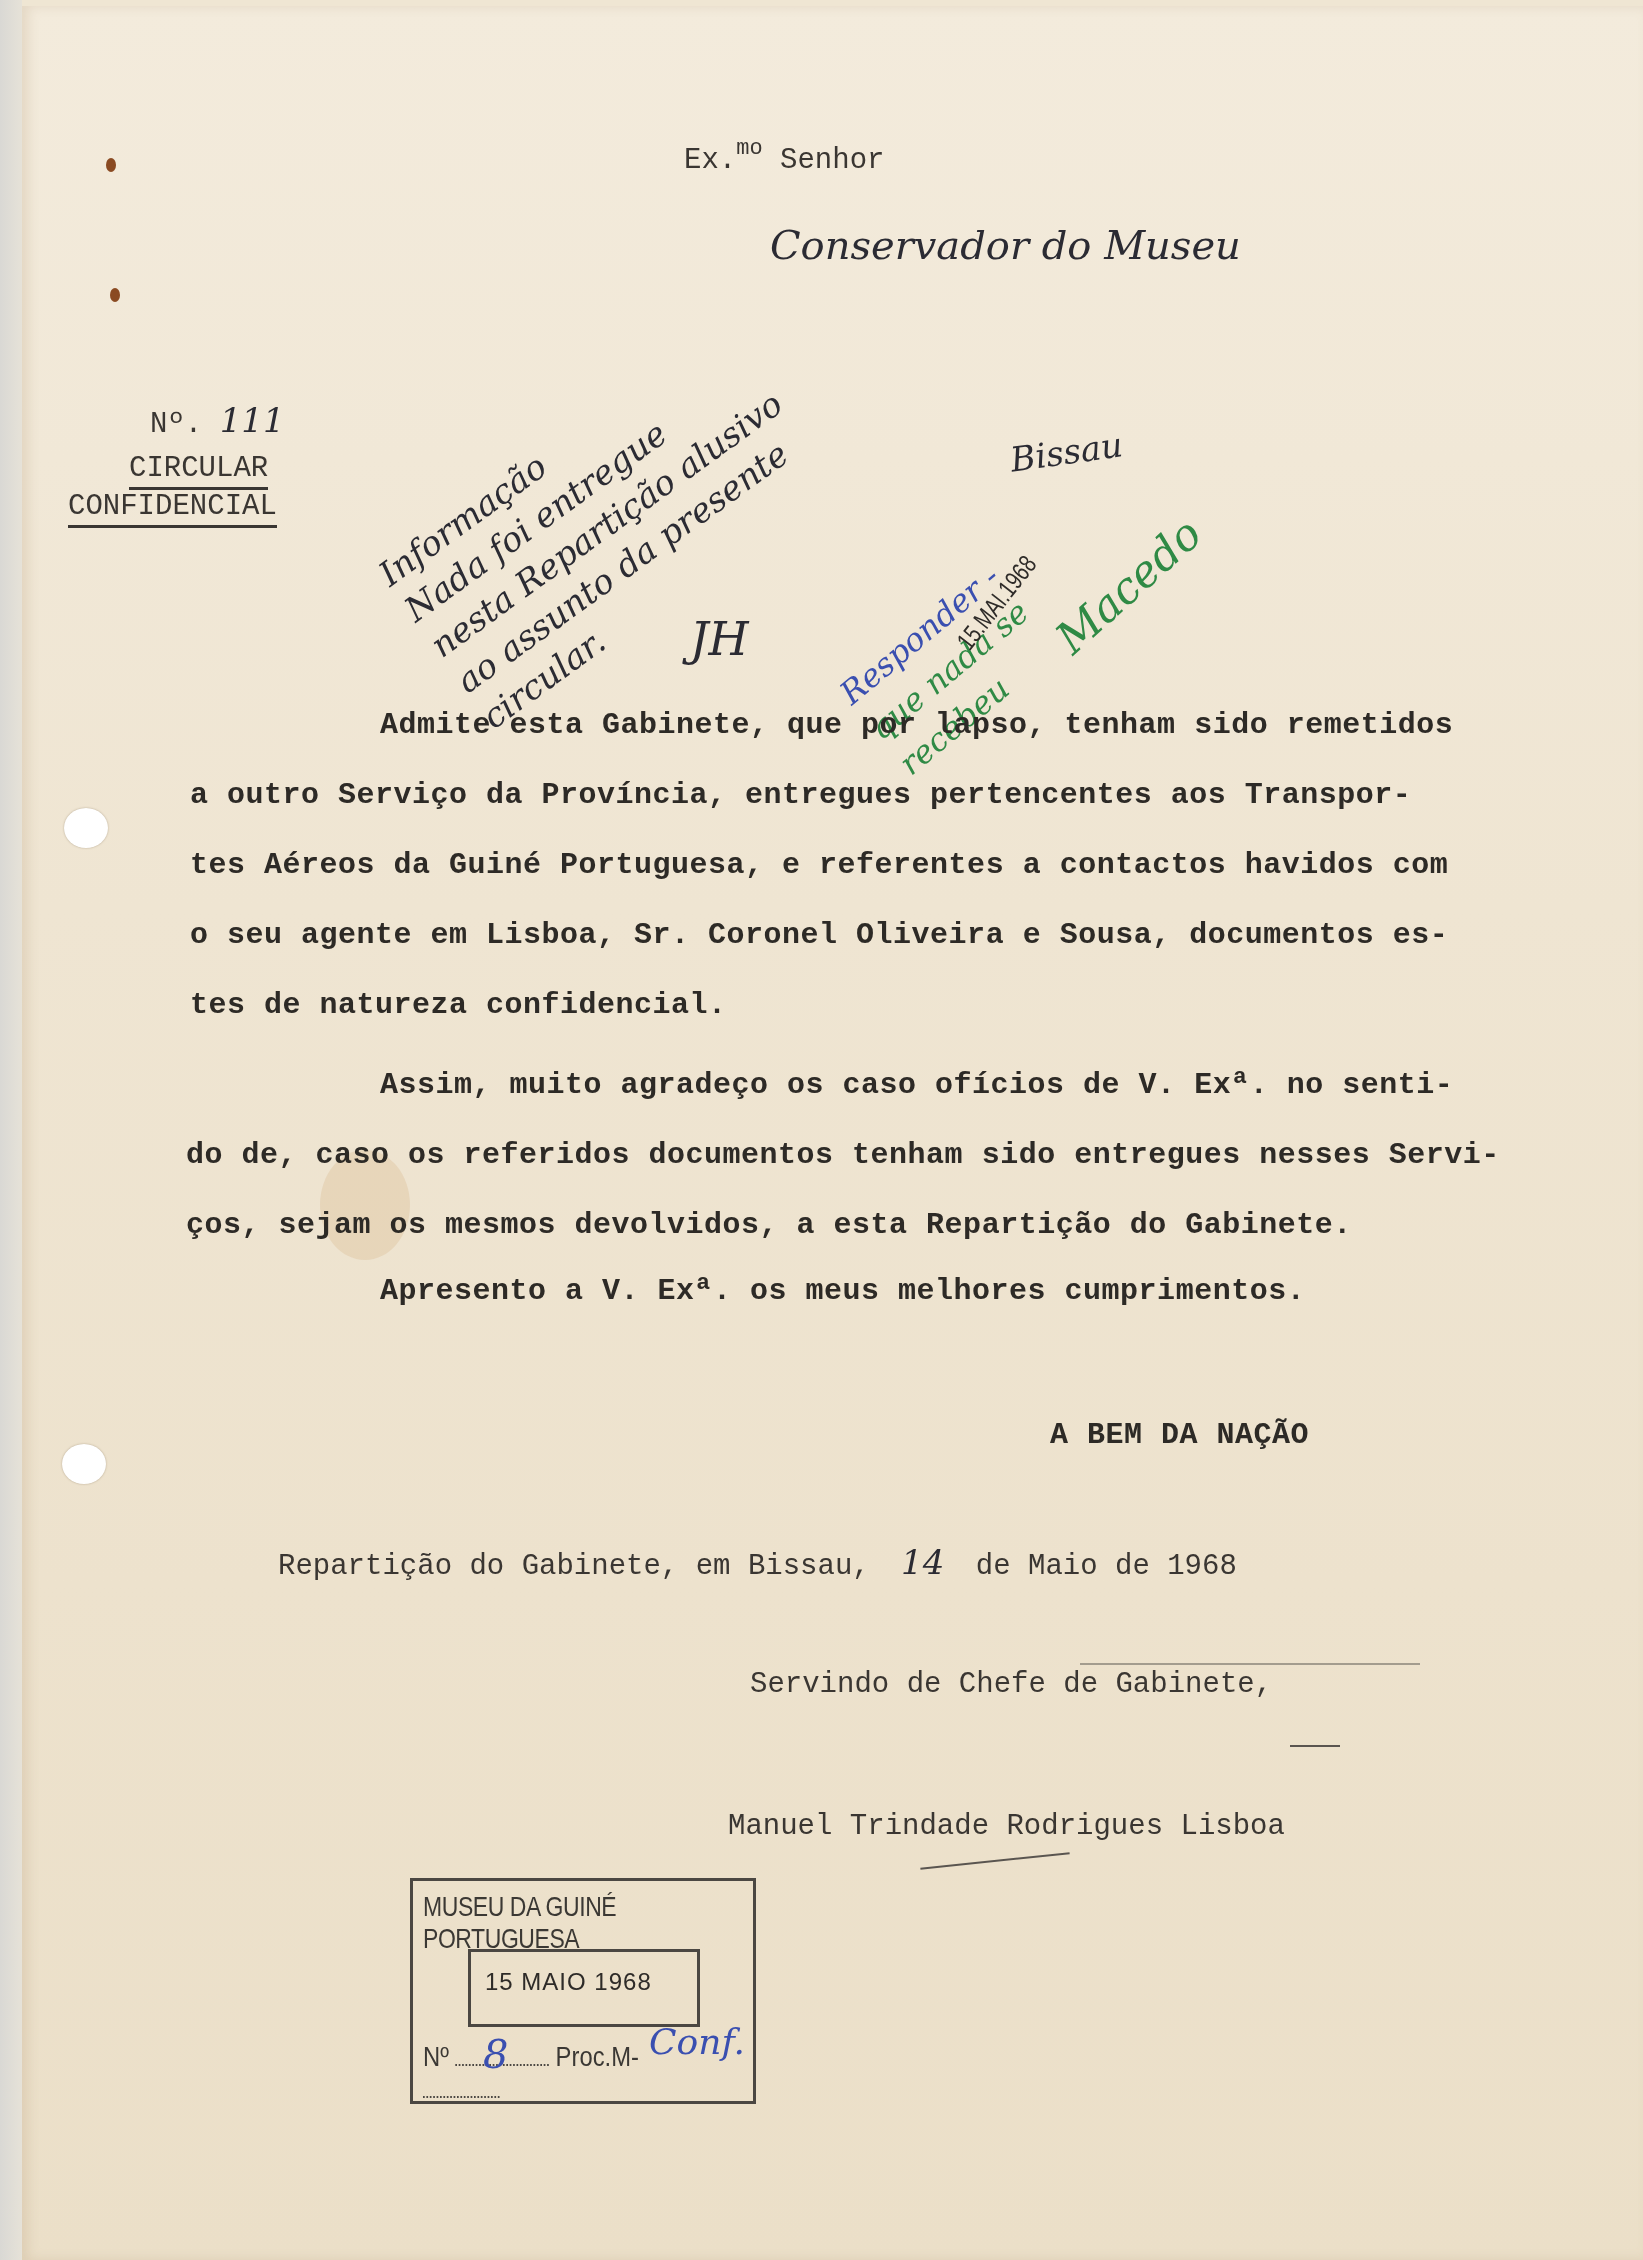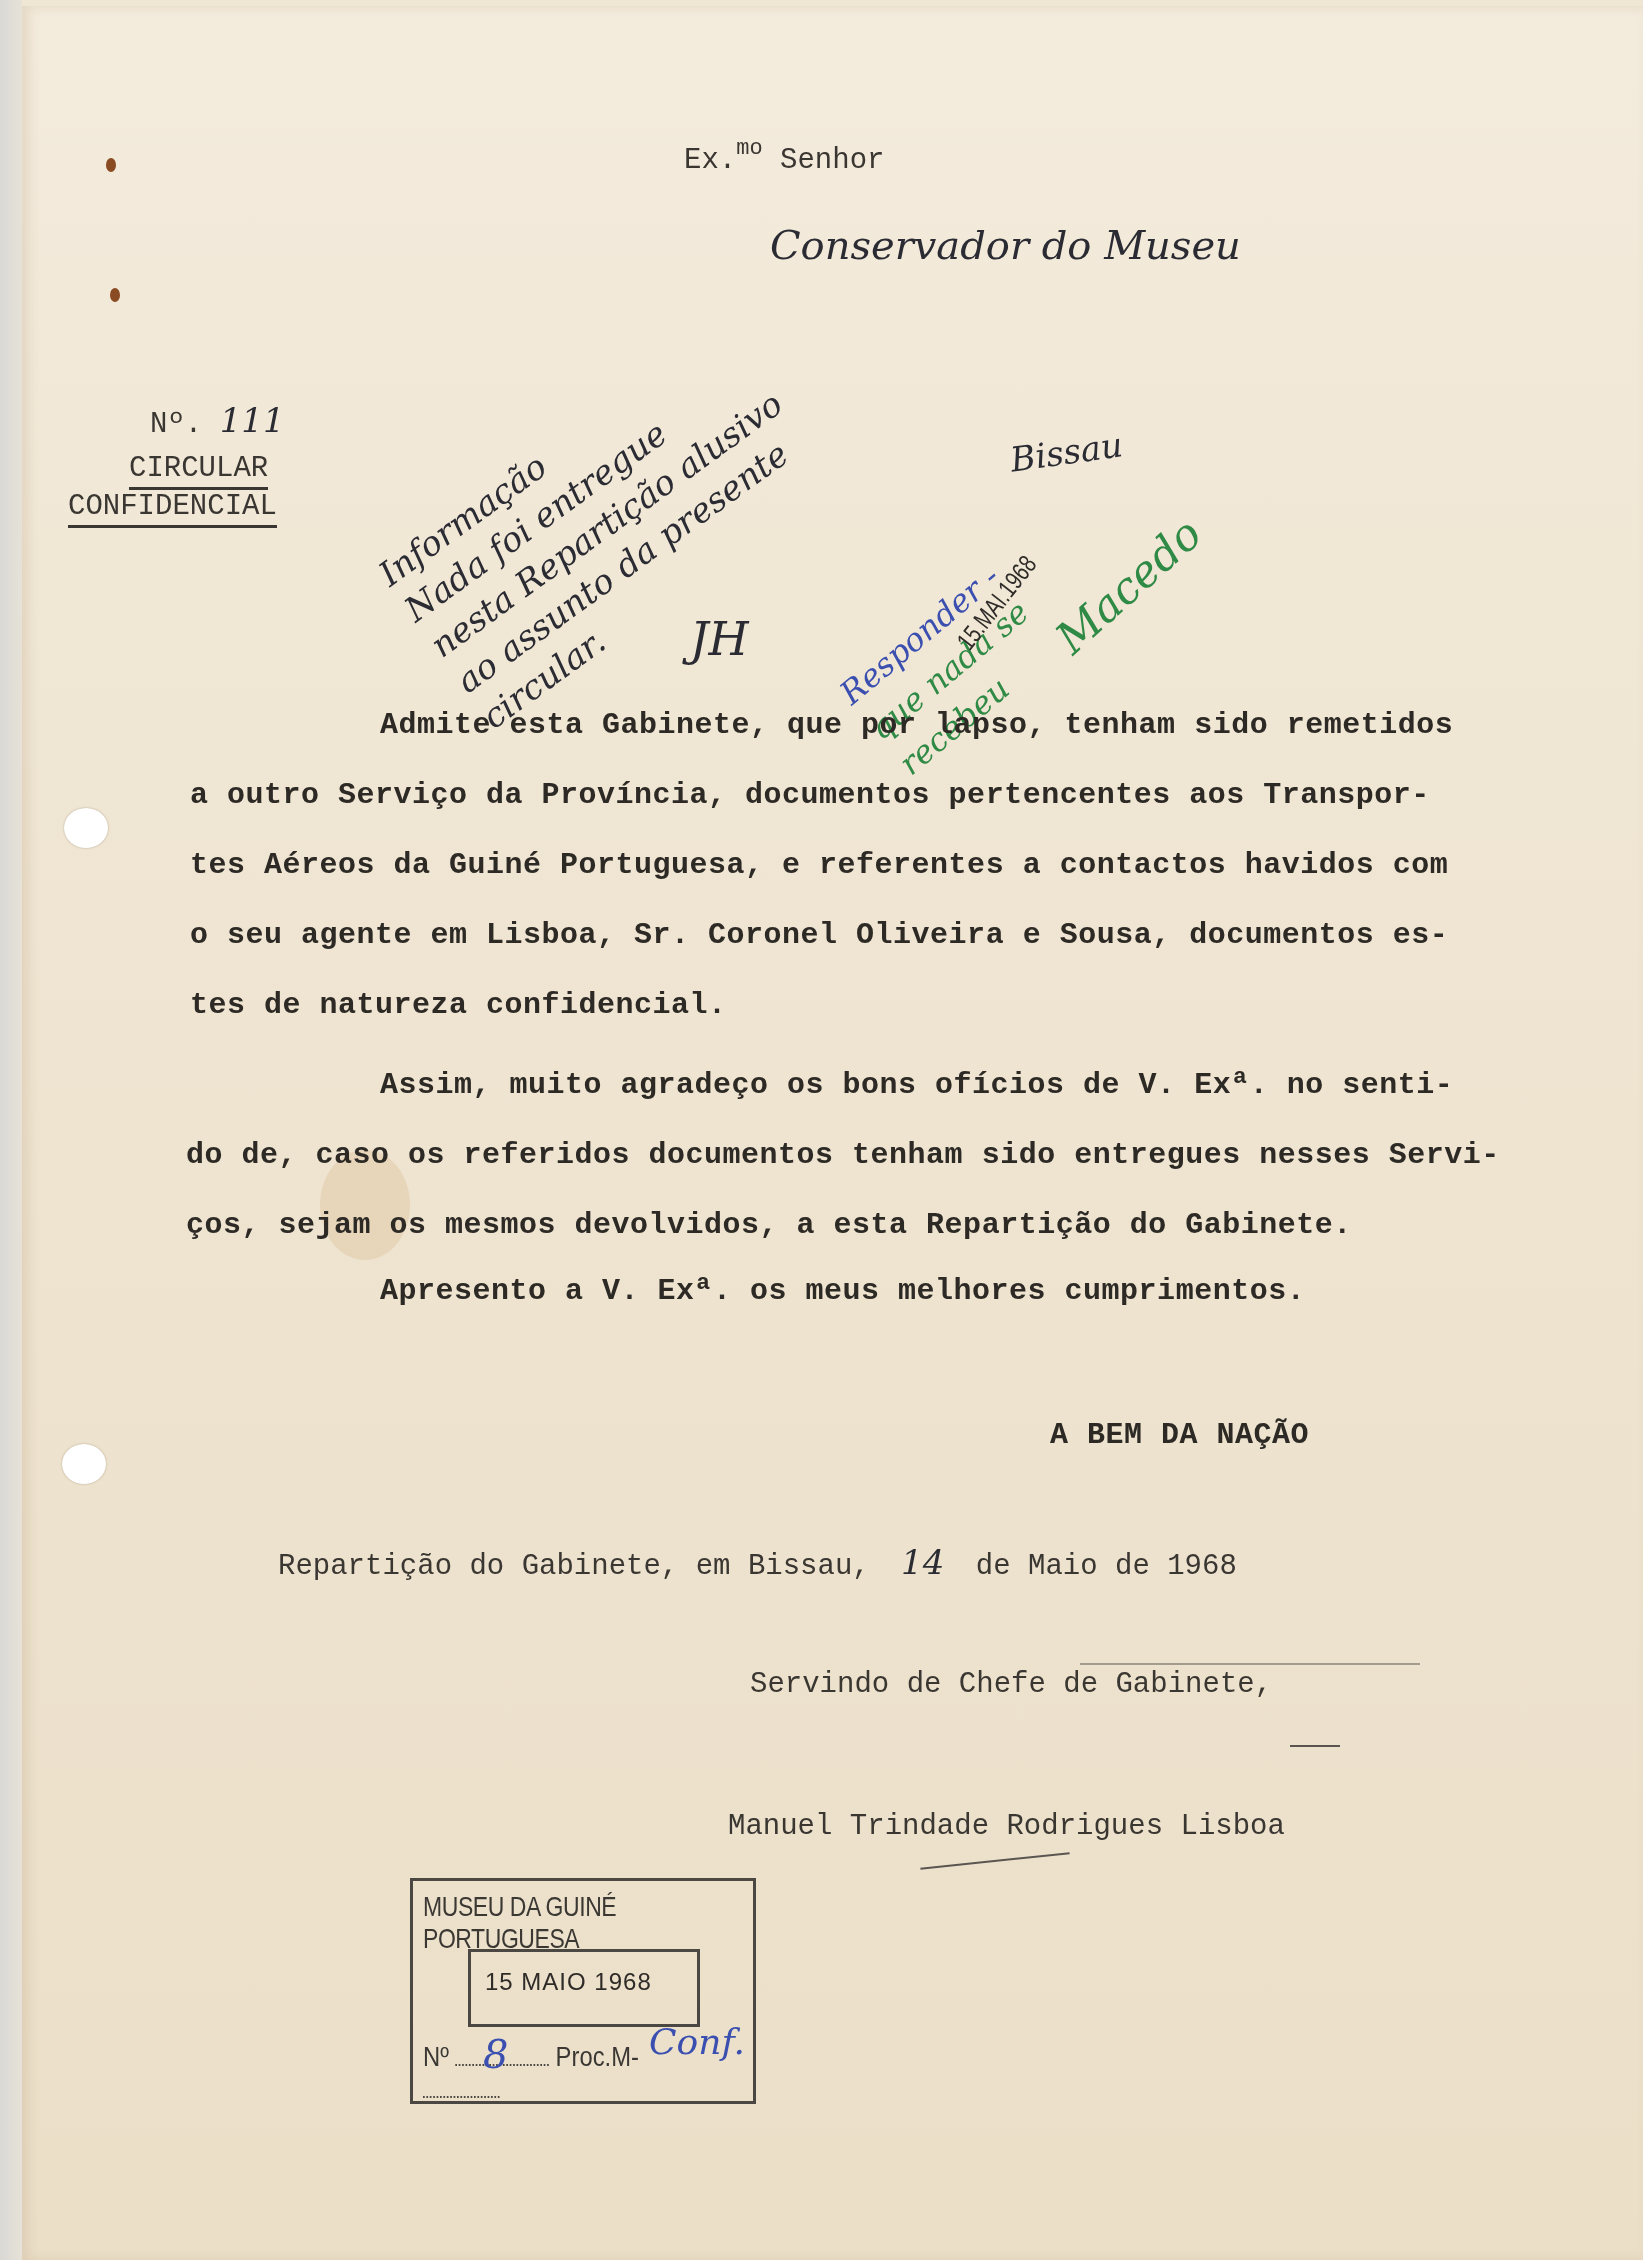--- a/index.html
+++ b/index.html
@@ -105,27 +105,27 @@
 <div class="abs hand green" style="left:830px; top:680px; font-size:32px; line-height:46px; transform:rotate(-40deg); transform-origin:left top;">
   <div><span class="blue">Responder -</span></div>
   <div>que nada se</div>
   <div>recebeu</div>
 </div>
 <div class="date-stamp">15.MAI.1968</div>
 <div class="abs hand green" style="left:1040px; top:560px; font-size:44px; transform:rotate(-42deg);">Macedo</div>
 
 <div class="abs typed" style="left:190px; top:690px; line-height:70px;">
   <div style="padding-left:190px;">Admite esta Gabinete, que por lapso, tenham sido remetidos</div>
-  <div>a outro Serviço da Província, documentos pertencentes aos Transpor-</div>
+  <div>a outro Serviço da Província, entregues pertencentes aos Transpor-</div>
   <div>tes Aéreos da Guiné Portuguesa, e referentes a contactos havidos com</div>
   <div>o seu agente em Lisboa, Sr. Coronel Oliveira e Sousa, documentos es-</div>
   <div>tes de natureza confidencial.</div>
 </div>
 <div class="abs typed" style="left:186px; top:1050px; line-height:70px;">
-  <div style="padding-left:194px;">Assim, muito agradeço os bons ofícios de V. Exª. no senti-</div>
+  <div style="padding-left:194px;">Assim, muito agradeço os caso ofícios de V. Exª. no senti-</div>
   <div>do de, caso os referidos documentos tenham sido entregues nesses Servi-</div>
   <div>ços, sejam os mesmos devolvidos, a esta Repartição do Gabinete.</div>
 </div>
 <div class="abs typed" style="left:380px; top:1274px;">Apresento a V. Exª. os meus melhores cumprimentos.</div>
 
 <div class="abs typed" style="left:1050px; top:1418px;">A BEM DA NAÇÃO</div>
 <div class="abs typed-light" style="left:278px; top:1542px;">
   <span>Repartição do Gabinete, em Bissau,</span>
   <span class="hand" style="font-size:34px; margin:0 14px;">14</span>
   <span>de Maio de 1968</span>

